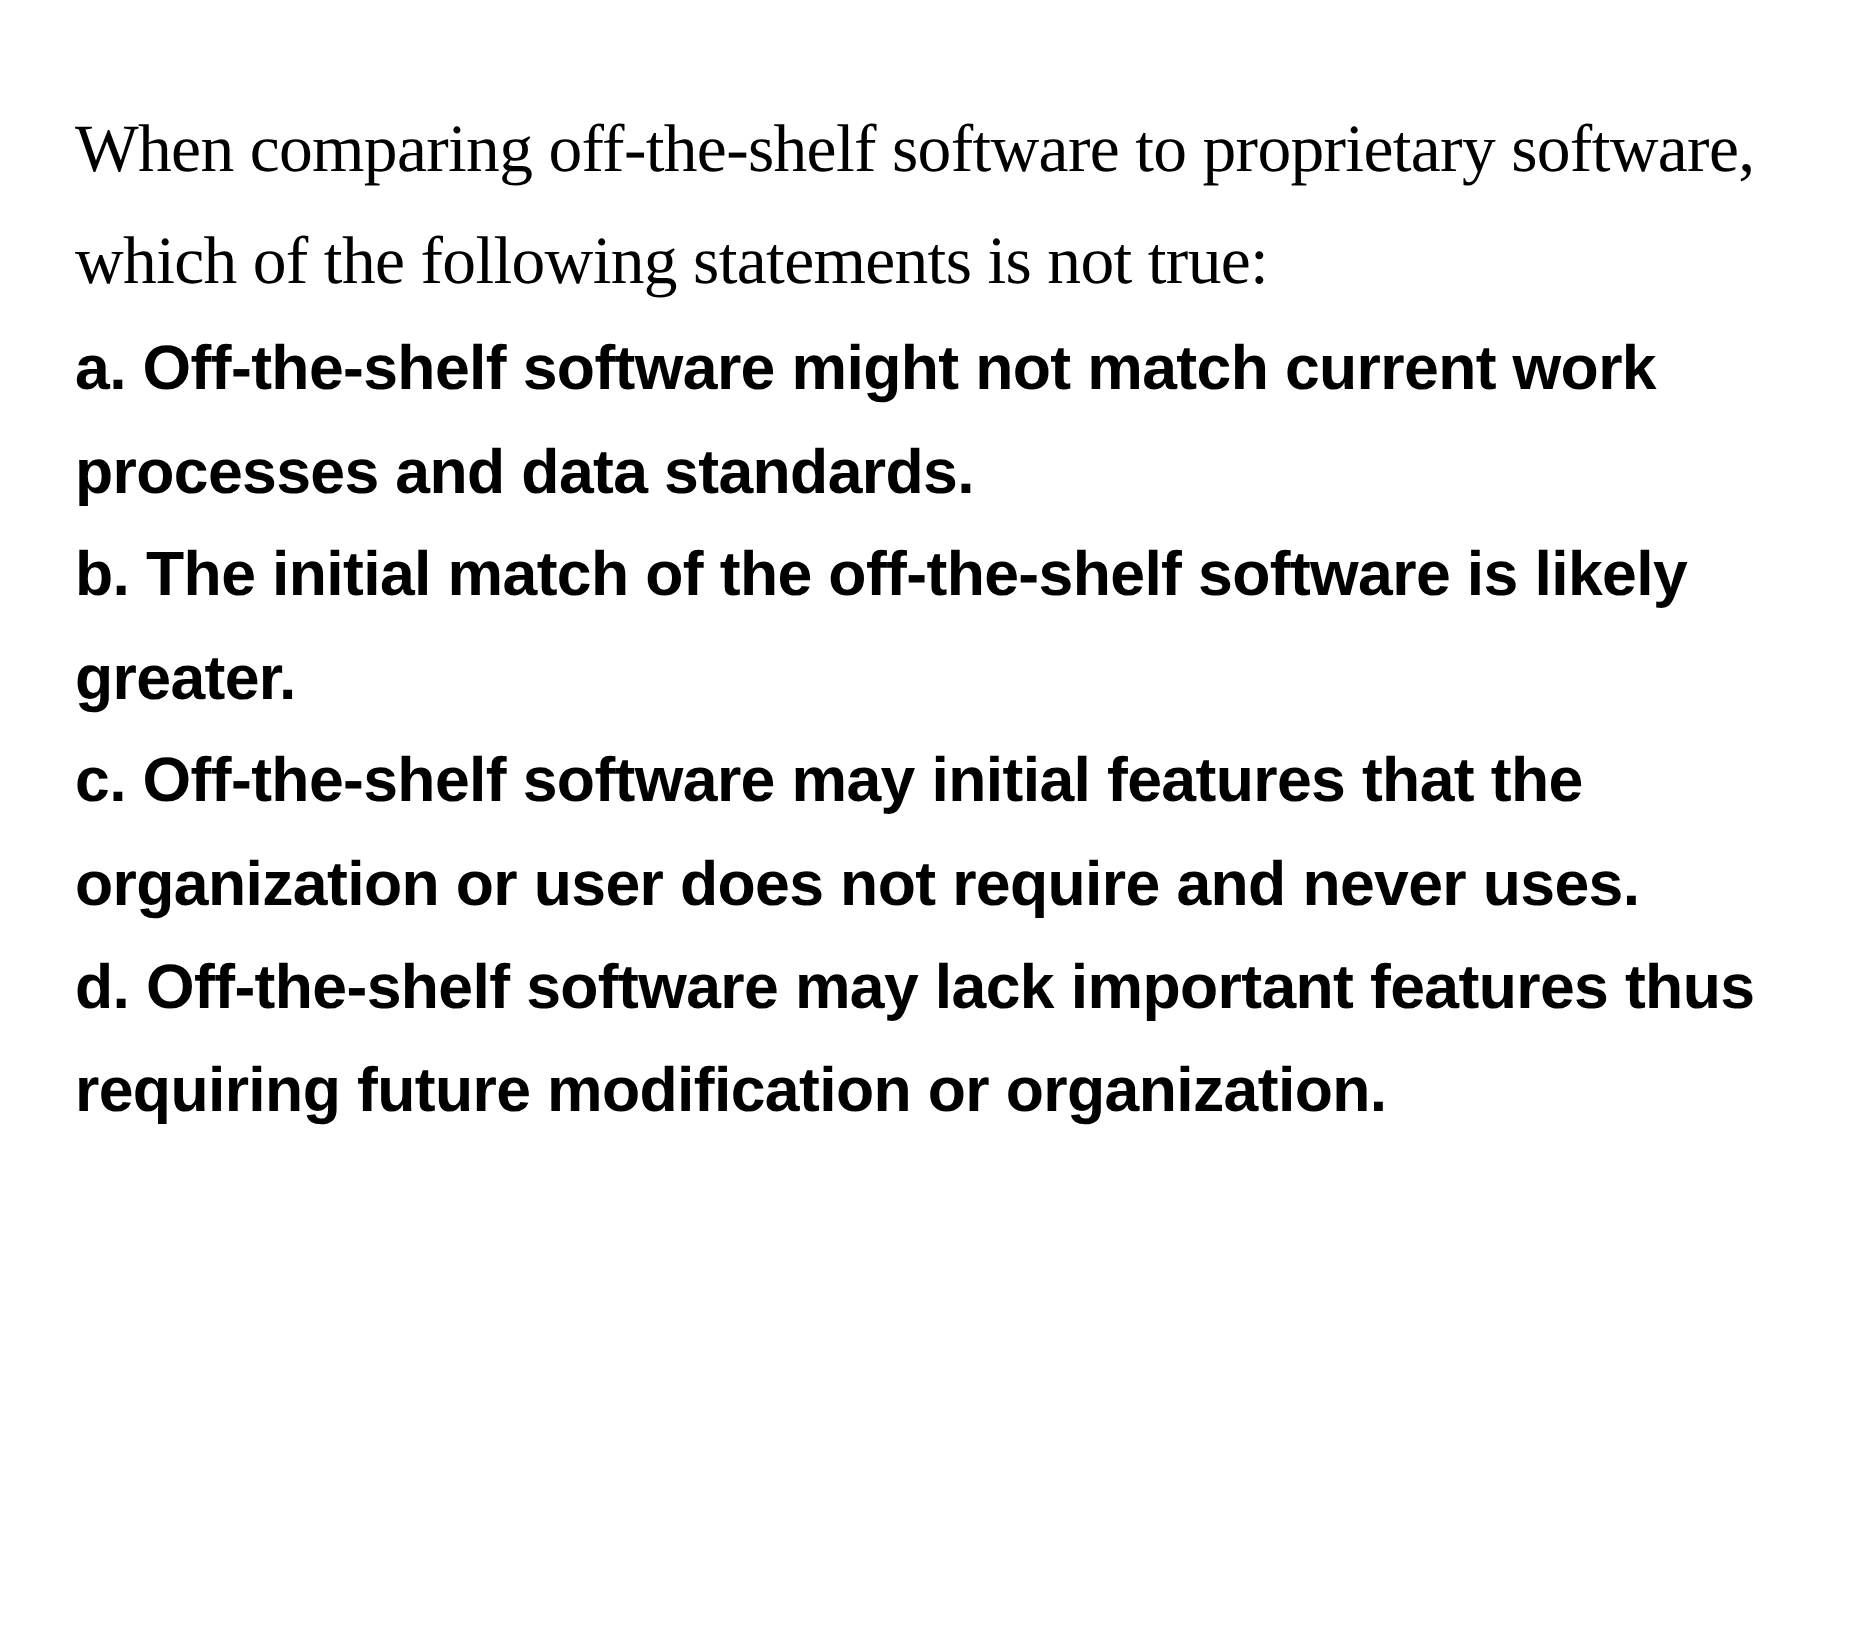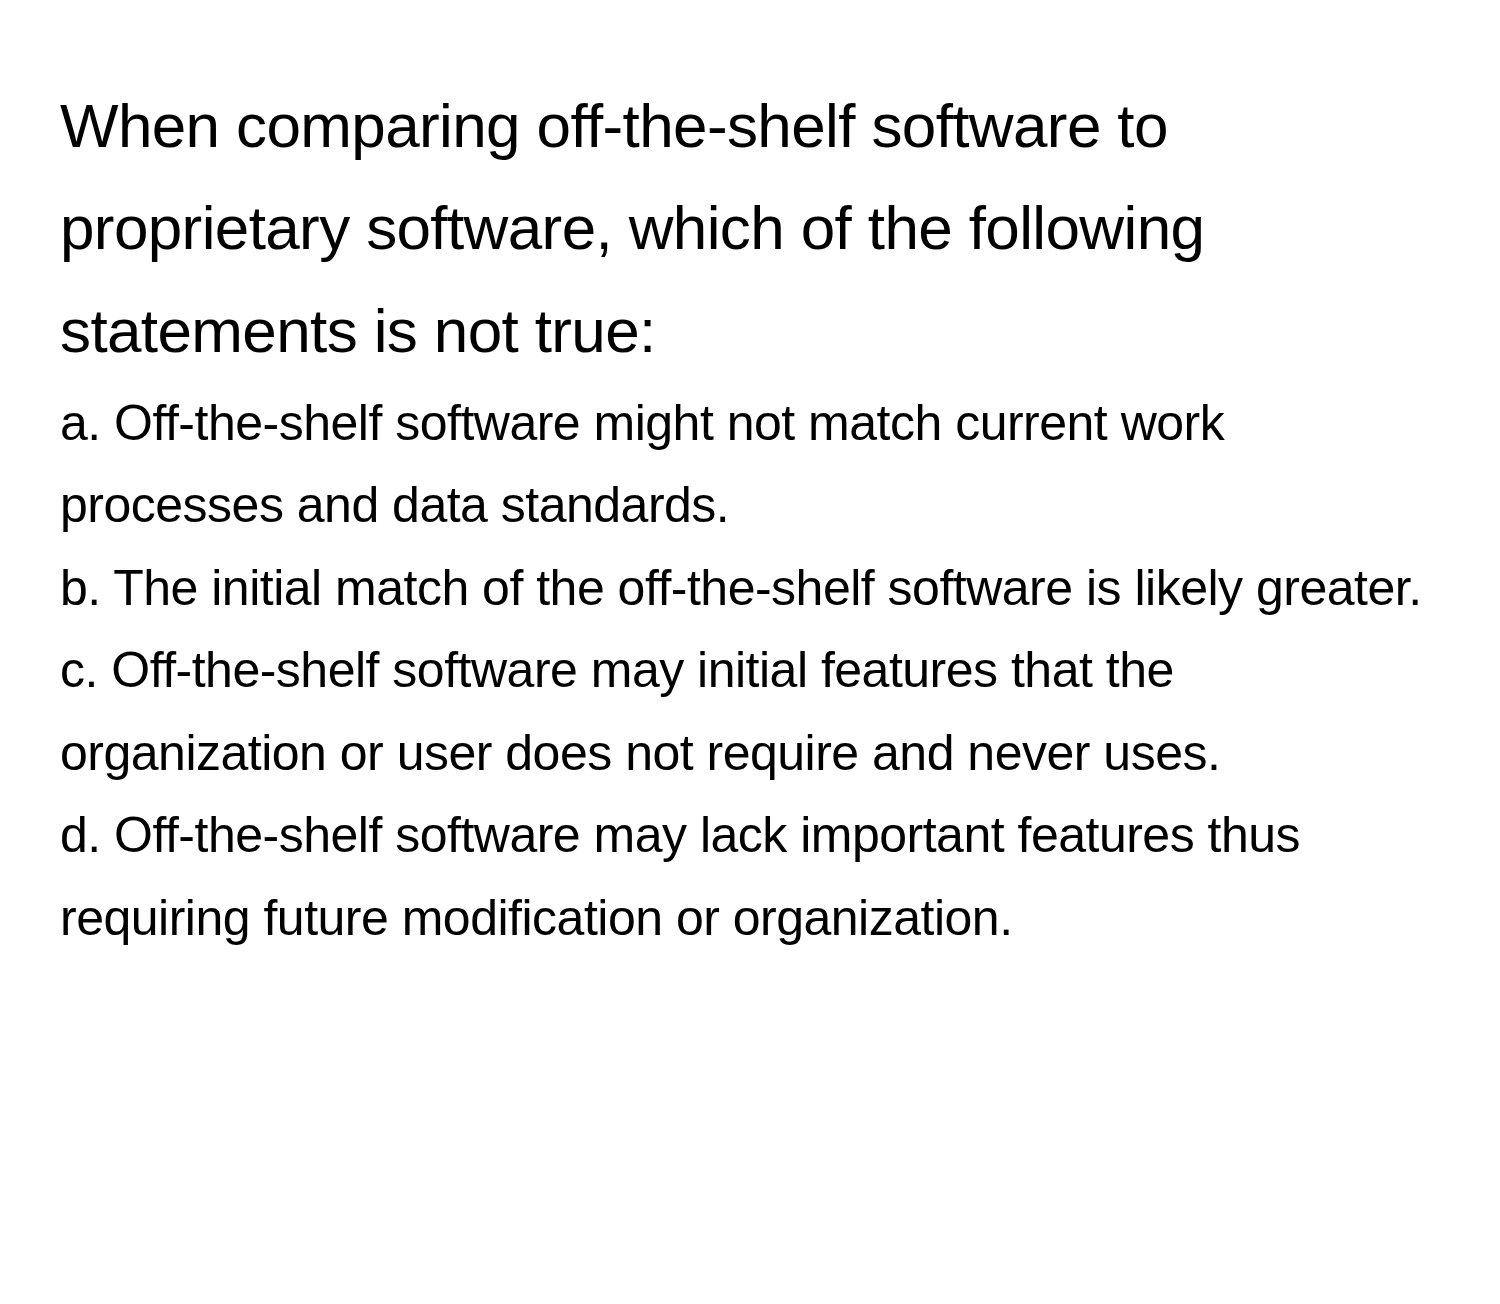--- a/index.html
+++ b/index.html
@@ -9,29 +9,30 @@
     }
     body {
       width: 1500px;
       height: 1304px;
       background-color: #ffffff;
       font-family: -apple-system, BlinkMacSystemFont, "Segoe UI", Helvetica, Arial, sans-serif;
       padding: 75px 60px 60px 60px;
       color: #000000;
     }
     .question-text {
-      font-size: 62px;
+      font-size: 54px;
       line-height: 1.65;
       font-weight: 400;
       letter-spacing: -0.01em;
+      font-family: Liberation Serif, serif;
     }
     .option {
       font-size: 50px;
       line-height: 1.65;
-      font-weight: 400;
+      font-weight: 700;
       letter-spacing: -0.01em;
     }
   </style>
 </head>
 <body>
 
 <div class="question-text">When comparing off-the-shelf software to proprietary software, which of the following statements is not true:</div>
 <div class="option">a. Off-the-shelf software might not match current work processes and data standards.</div>
 <div class="option">b. The initial match of the off-the-shelf software is likely greater.</div>
 <div class="option">c. Off-the-shelf software may initial features that the organization or user does not require and never uses.</div>

